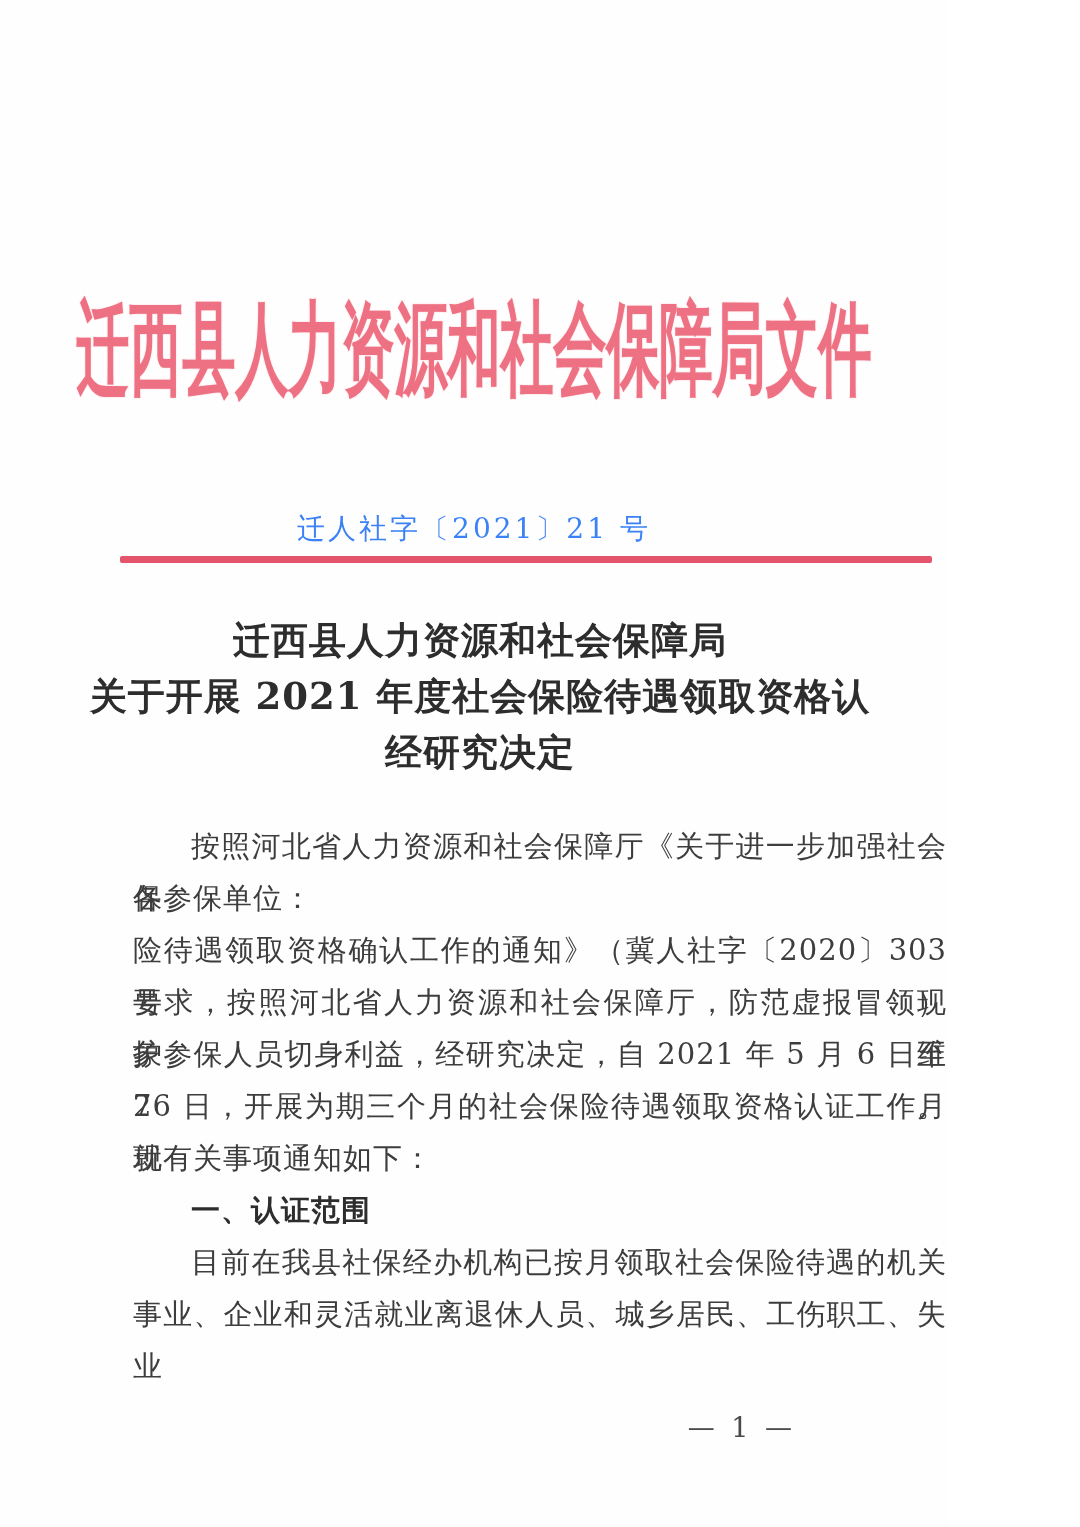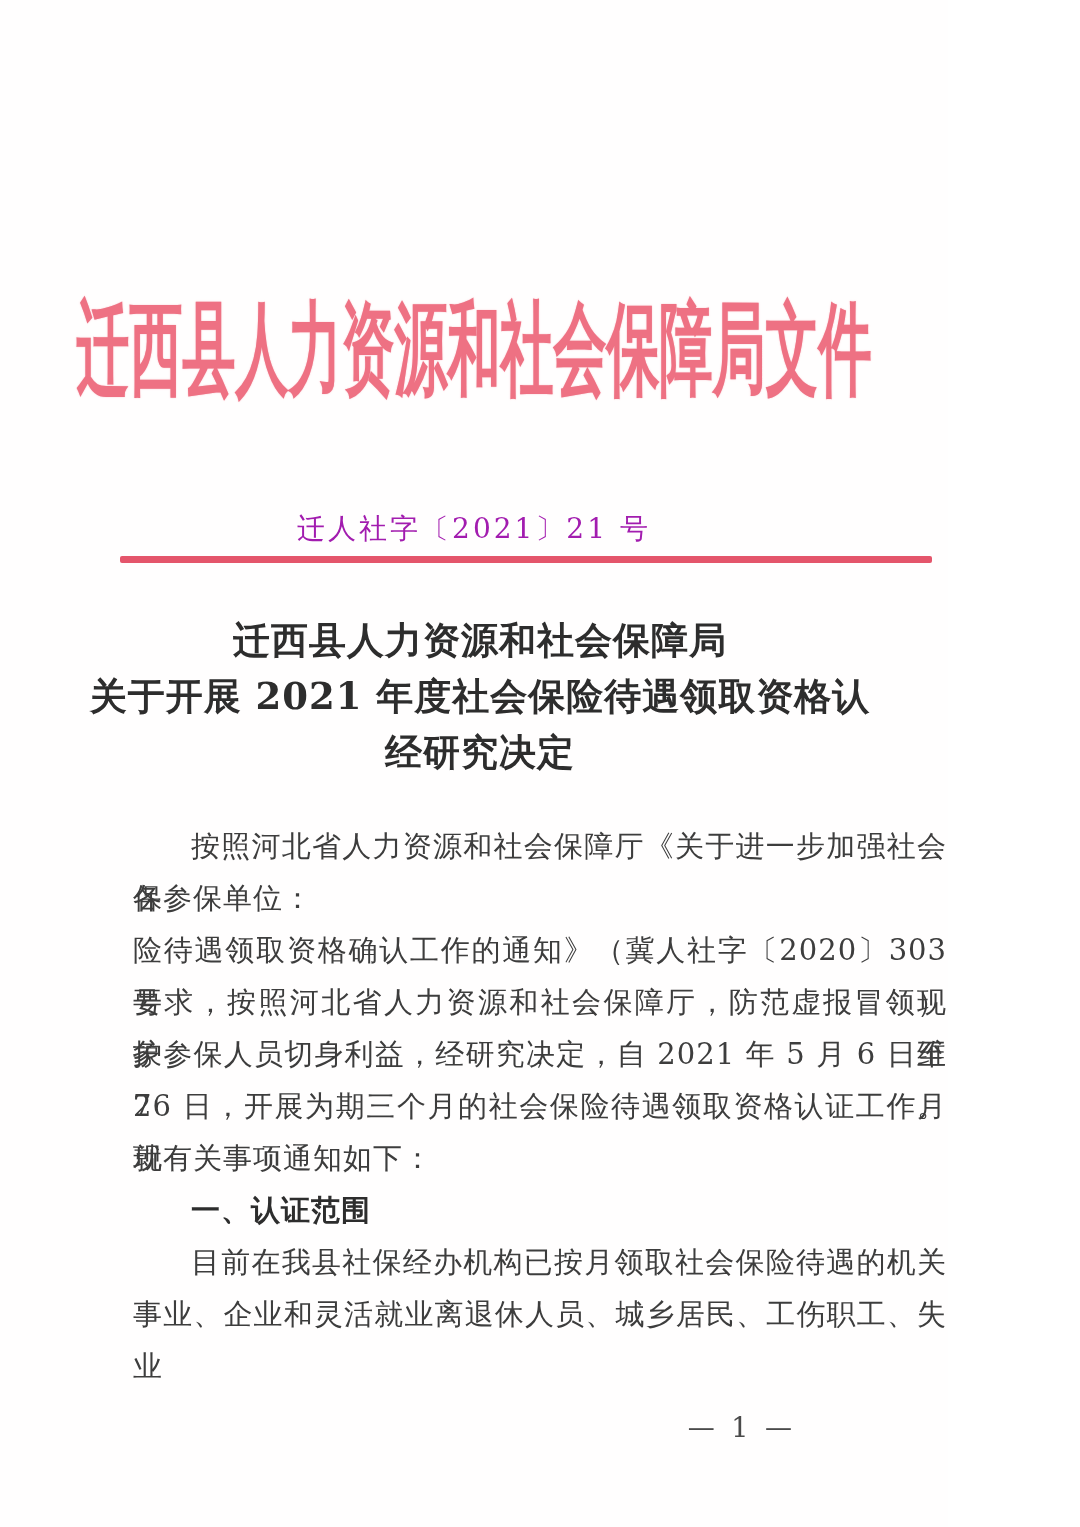--- a/index.html
+++ b/index.html
@@ -36,21 +36,21 @@
     text-shadow: 0 0 1px rgba(238, 113, 131, 0.55);
   }
   
   .doc-number {
     position: absolute;
     top: 510px;
     left: 0;
     right: 0;
     text-align: center;
     font-size: 28px;
-    color: #a21caf;
+    color: #3b82f6;
     letter-spacing: 3px;
   }
   
   .red-rule {
     position: absolute;
     top: 556px;
     left: 120px;
     width: 812px;
     height: 7px;
     background: #e4556b;

